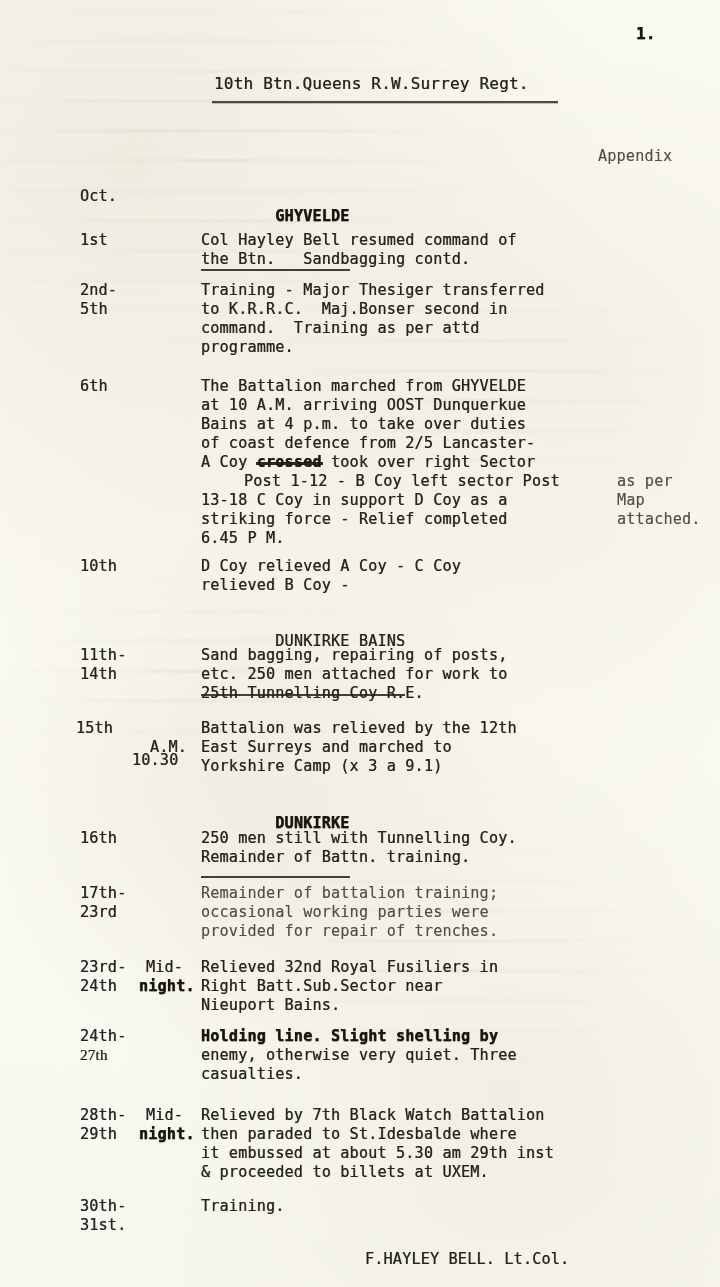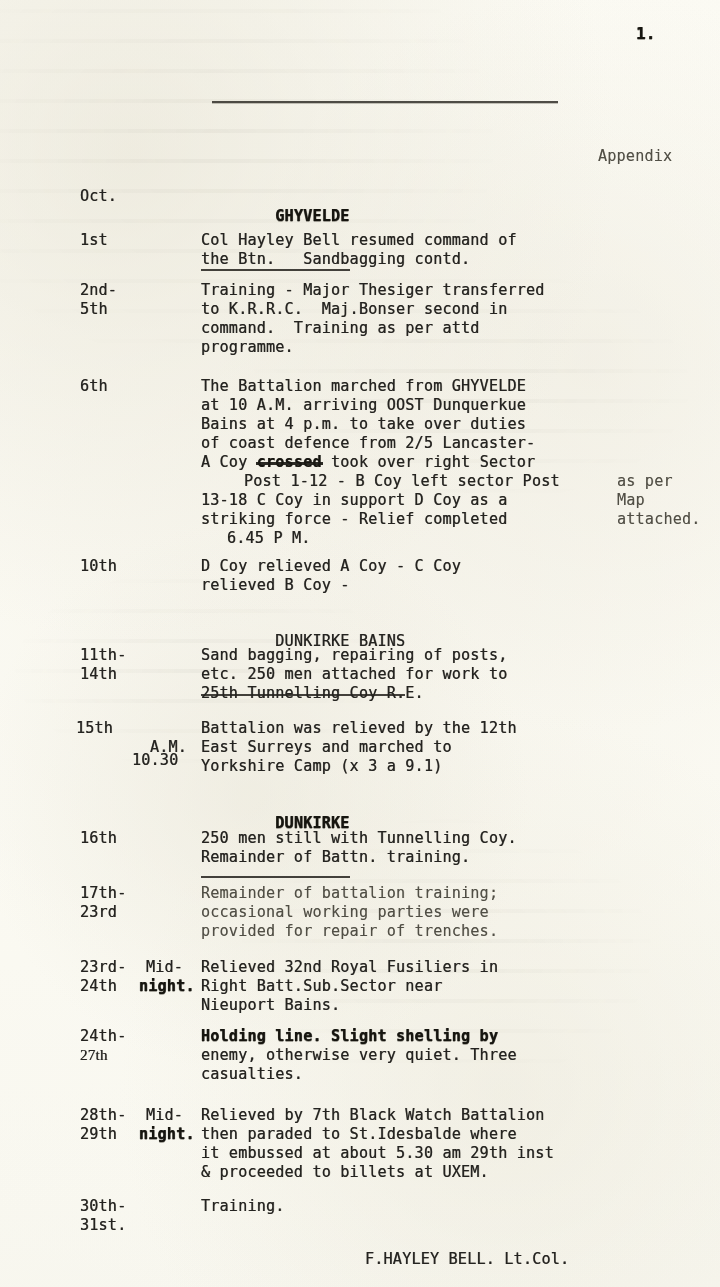--- a/index.html
+++ b/index.html
@@ -145,20 +145,21 @@
 </head>
 <body>
 
 <div id="page">
   <div id="ghost"></div>
 
   <div id="sheet">
 
     <div class="abs tw strong" id="page-number">1.</div>
 
+    <div class="abs tw" id="doc-title">10th Btn.Queens R.W.Surrey Regt.</div>
     <div class="abs" id="title-rule"></div>
 
     <div class="abs tw faint" id="appendix-label">Appendix</div>
 
     <div class="abs tw col-date" style="top:186px;">Oct.</div>
     <div class="abs col-body" style="top:186px;">
       <span class="tw strong heading">
         <span>GHYVELDE</span>
         <span class="rule"></span>
       </span>
@@ -184,21 +185,21 @@
       <div class="abs tw col-body" style="top:376px;">The Battalion marched from GHYVELDE</div>
       <div class="abs tw col-body" style="top:395px;">at 10 A.M. arriving OOST Dunquerkue</div>
       <div class="abs tw col-body" style="top:414px;">Bains at 4 p.m. to take over duties</div>
       <div class="abs tw col-body" style="top:433px;">of coast defence from 2/5 Lancaster-</div>
 
       <div class="abs tw col-body" style="top:452px;"><span>A Coy </span><span class="struck">crossed</span><span> took over right Sector</span></div>
 
       <div class="abs tw col-body" style="top:471px;margin-left:43px;">Post 1-12 - B Coy left sector Post</div>
       <div class="abs tw col-body" style="top:490px;">13-18 C Coy in support D Coy as a</div>
       <div class="abs tw col-body" style="top:509px;">striking force - Relief completed</div>
-      <div class="abs tw col-body" style="top:528px;margin-left:26px;">6.45 P M.</div>
+      <div class="abs tw col-body" style="top:528px;">6.45 P M.</div>
 
       <div class="abs tw faint col-margin" style="top:471px;">as per</div>
       <div class="abs tw faint col-margin" style="top:490px;">Map</div>
       <div class="abs tw faint col-margin" style="top:509px;">attached.</div>
     </div>
 
     <div class="entry">
       <div class="abs tw col-date" style="top:556px;">10th</div>
       <div class="abs tw col-body" style="top:556px;">D Coy relieved A Coy - C Coy</div>
       <div class="abs tw col-body" style="top:575px;">relieved B Coy -</div>

